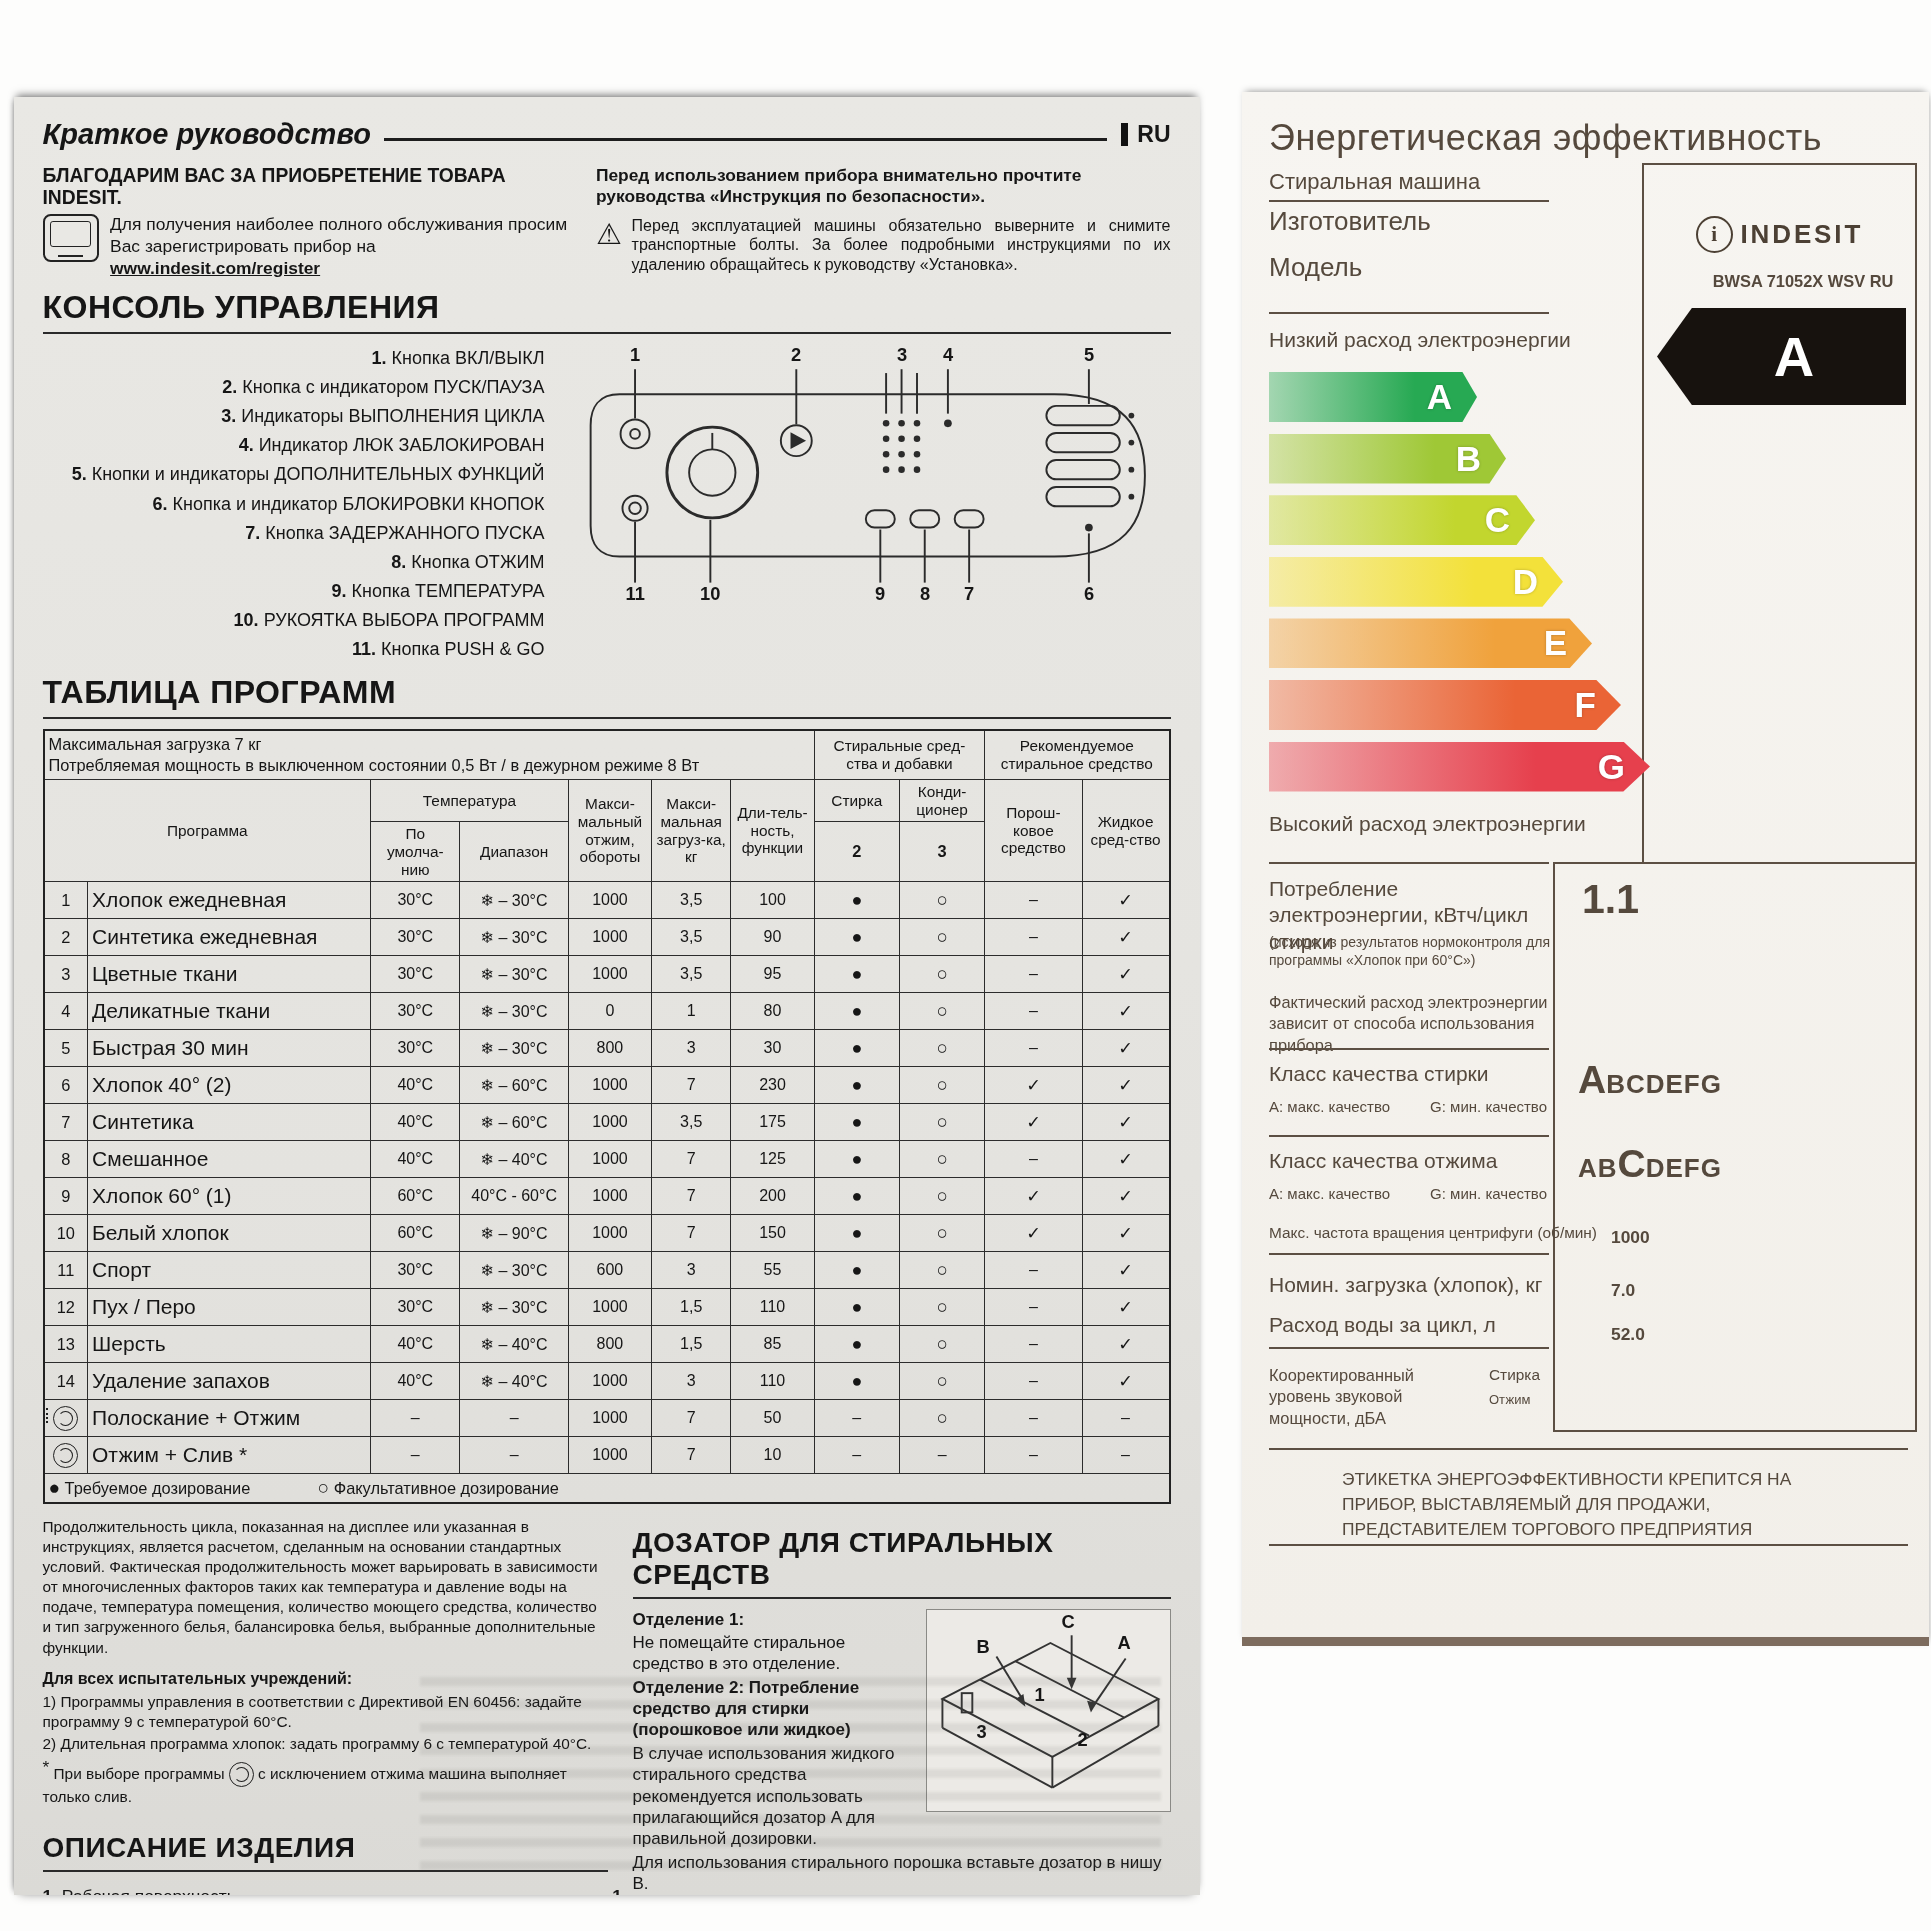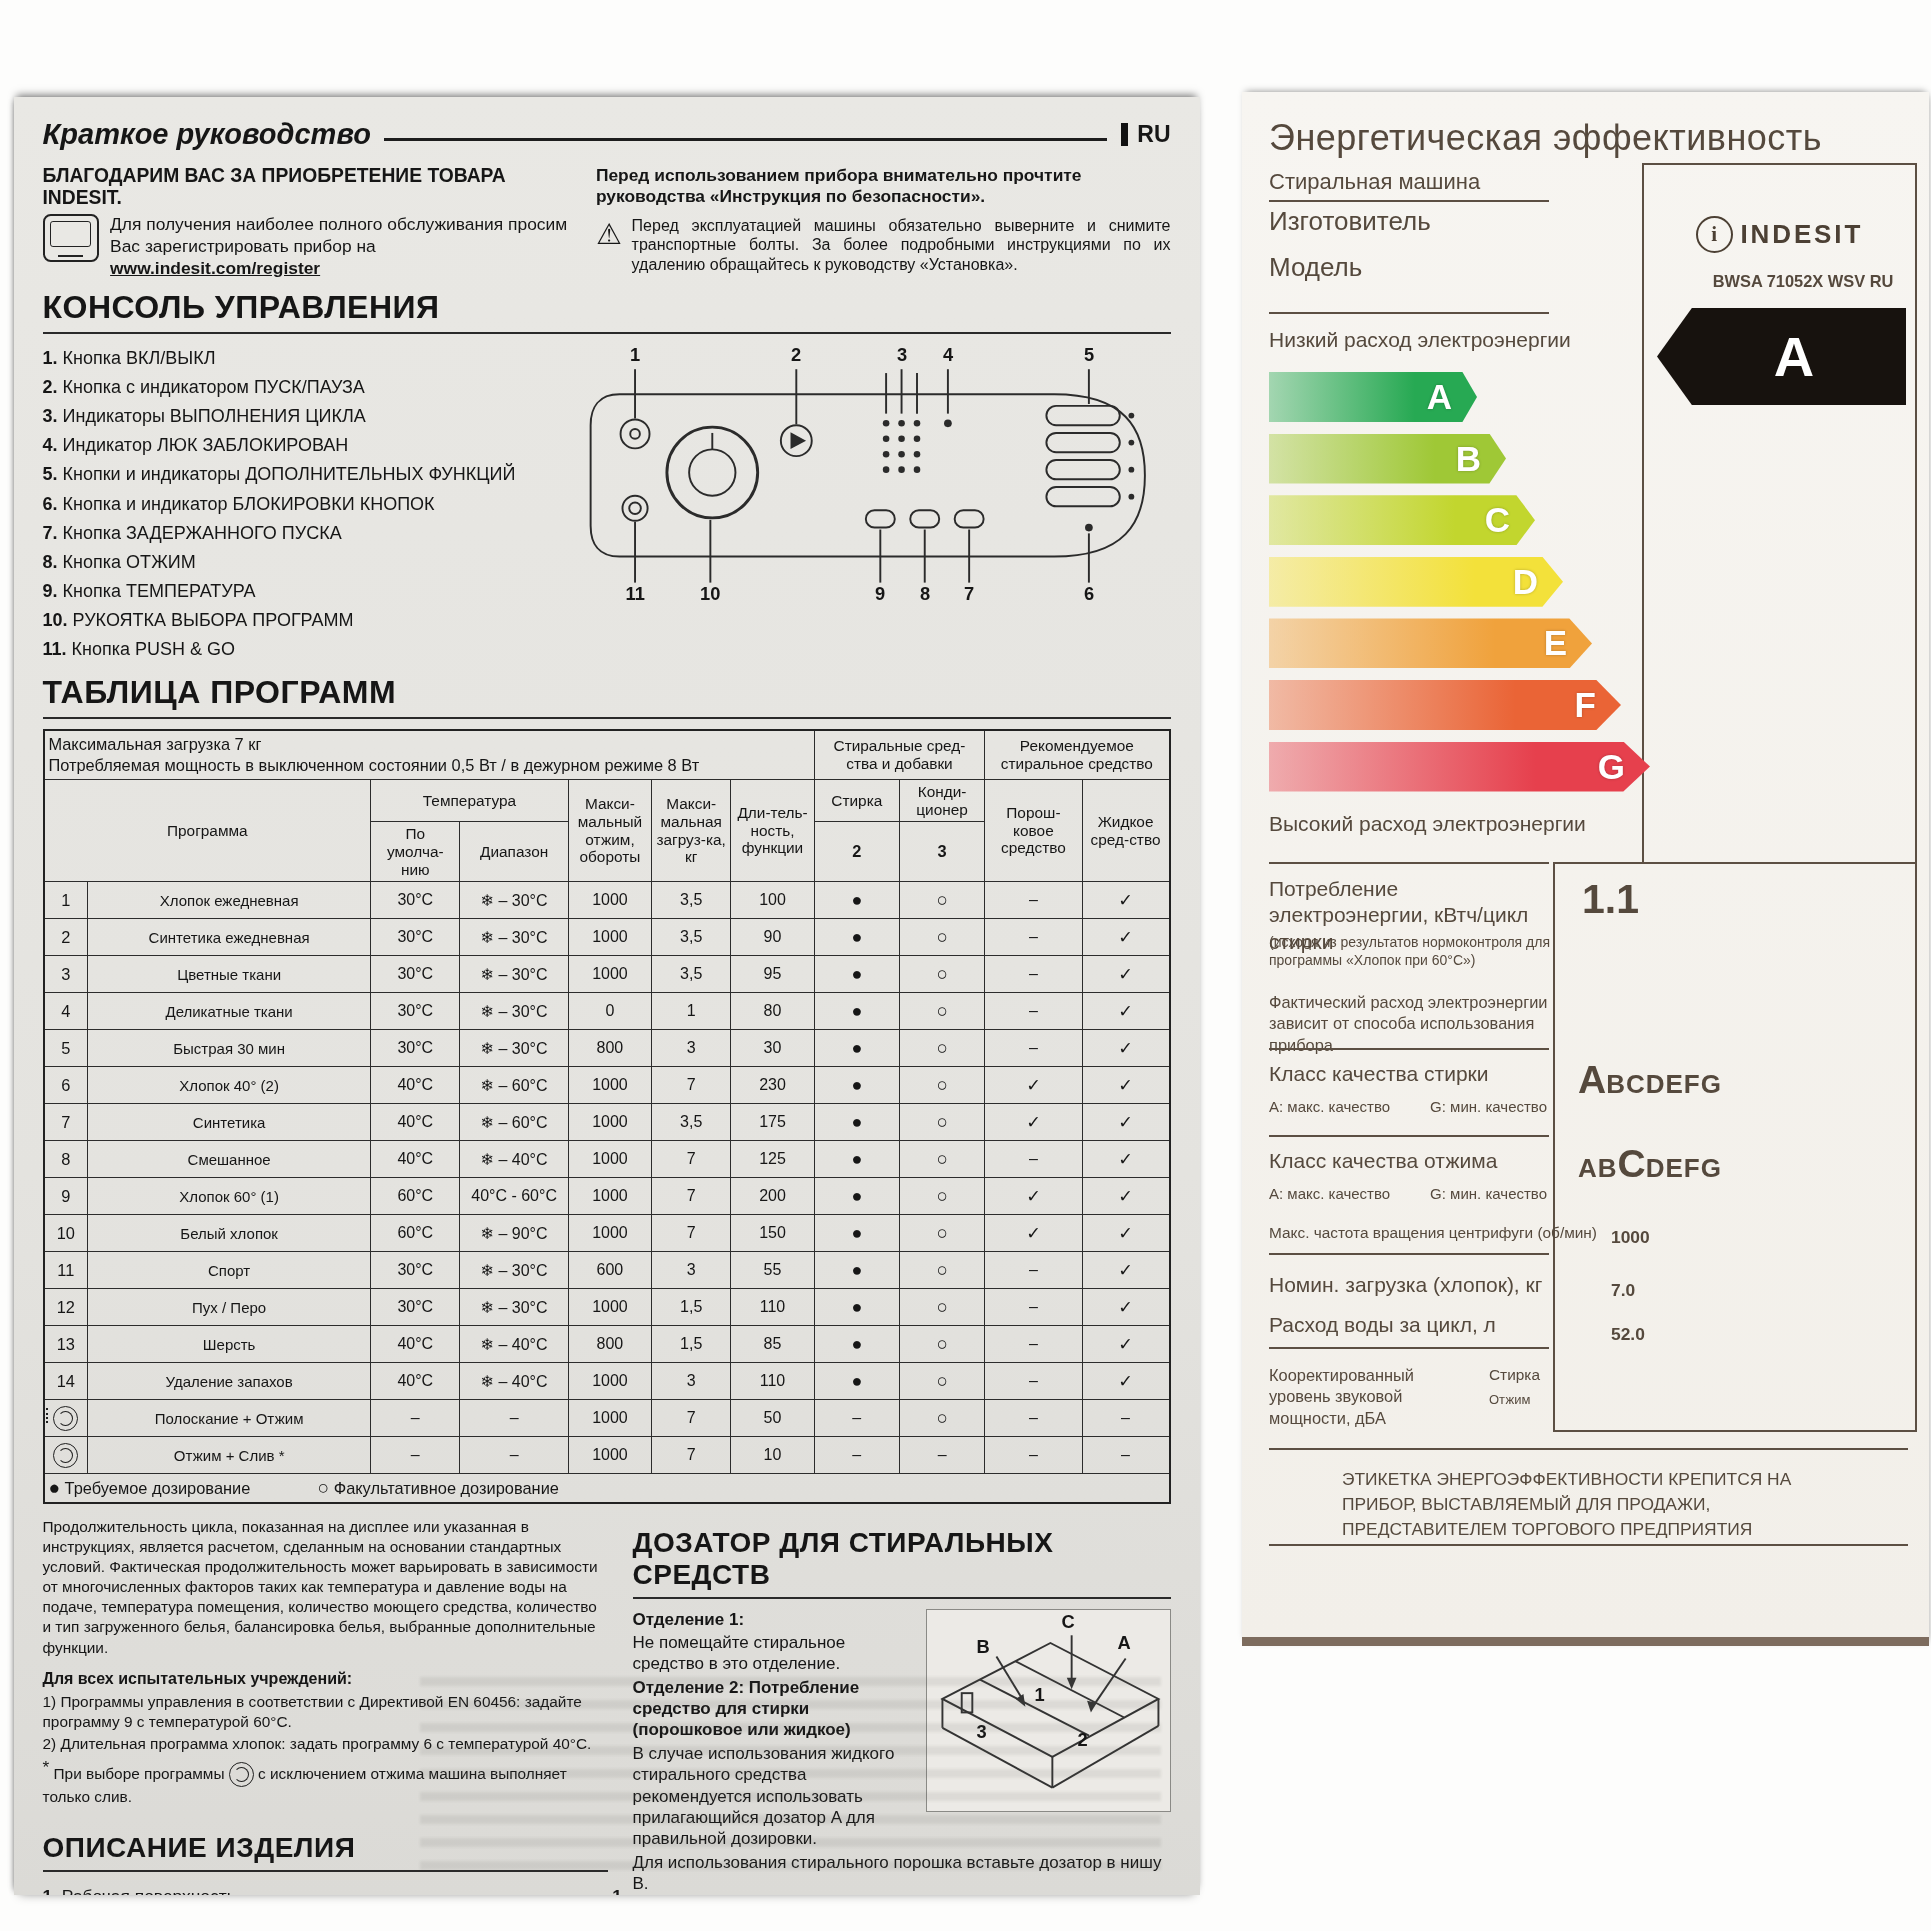--- a/index.html
+++ b/index.html
@@ -23,35 +23,35 @@
   .monitor-icon::before{content:"";position:absolute;left:5.8px;top:4.8px;right:5.8px;bottom:13.5px;border:1.9px solid #222;border-radius:2.9px;}
   .monitor-icon::after{content:"";position:absolute;left:13.5px;right:13.5px;bottom:2.9px;height:2.9px;background:#222;}
   .reg-url{font-weight:bold;text-decoration:underline;}
   .intro-safety{font-weight:bold;font-size:17.4px;line-height:1.25;margin:0 0 7.7px 0;}
   .intro-warn{display:flex;gap:9.7px;font-size:16px;line-height:1.22;text-align:justify;}
   .warn-icon{flex:0 0 auto;font-size:29px;line-height:1;margin-top:3.9px;}
 
   .sec-title{font-size:32px;font-weight:bold;letter-spacing:0.5px;border-bottom:2.9px solid #2a2a2a;padding-bottom:5.8px;margin:9.7px 0 9.7px 0;}
   .sec-title.small{font-size:28px;}
 
-  .console-grid{display:grid;grid-template-columns:502px 1fr;gap:7.7px;margin-bottom:5.8px;}
+  .console-grid{display:grid;grid-template-columns:502px 1fr;gap:7.7px;margin-bottom:5.8px;text-align:right;}
   ol.plain{list-style:none;margin:0;padding:0;font-size:18px;line-height:1.62;}
   ol.plain .li-num{font-weight:bold;}
   .cp-figure{position:relative;width:618px;height:259px;}
   .cp-callout{position:absolute;transform:translateX(-50%);font-weight:bold;font-size:18.3px;}
 
   
   table.prog{width:100%;border-collapse:collapse;table-layout:fixed;margin-top:1.9px;}
   table.prog th,table.prog td{border:1.4px solid #2c2c2c;padding:2.9px 3.9px;font-weight:normal;}
   table.prog{border:2.4px solid #222;}
   .t-info{font-size:16.4px;text-align:left;line-height:1.3;padding:3.9px 7.7px;}
   .t-head{font-size:15.4px;text-align:center;line-height:1.15;}
   .t-num{font-size:16.4px;font-weight:bold !important;text-align:center;}
   td.c-num{text-align:center;font-weight:bold;font-size:16.4px;}
-  td.c-name{text-align:center;font-weight:bold;font-size:15px;}
+  td.c-name{text-align:left;font-weight:bold;font-size:21px;}
   td.c-val{text-align:center;font-size:16px;}
   td.dotc{font-size:18.3px;}
   td.chk{font-weight:bold;font-size:17.4px;}
   tr.prog-row{height:37px;}
   .legend-cell{font-size:16.4px;padding:5.8px 9.7px;}
   .legend-sym{font-size:19.3px;}
   .legend-gap{display:inline-block;width:58px;}
   .prog-icon{display:inline-block;width:23px;height:23px;border:1.9px solid #1f1f1f;border-radius:50%;position:relative;vertical-align:middle;}
   .prog-icon::after{content:"";position:absolute;inset:3.9px;border:1.9px solid #1f1f1f;border-left-color:transparent;border-radius:50%;}
   .ic-rinse::before{content:"";position:absolute;left:-8.7px;top:1px;height:15.4px;border-left:2.9px dotted #1f1f1f;}

